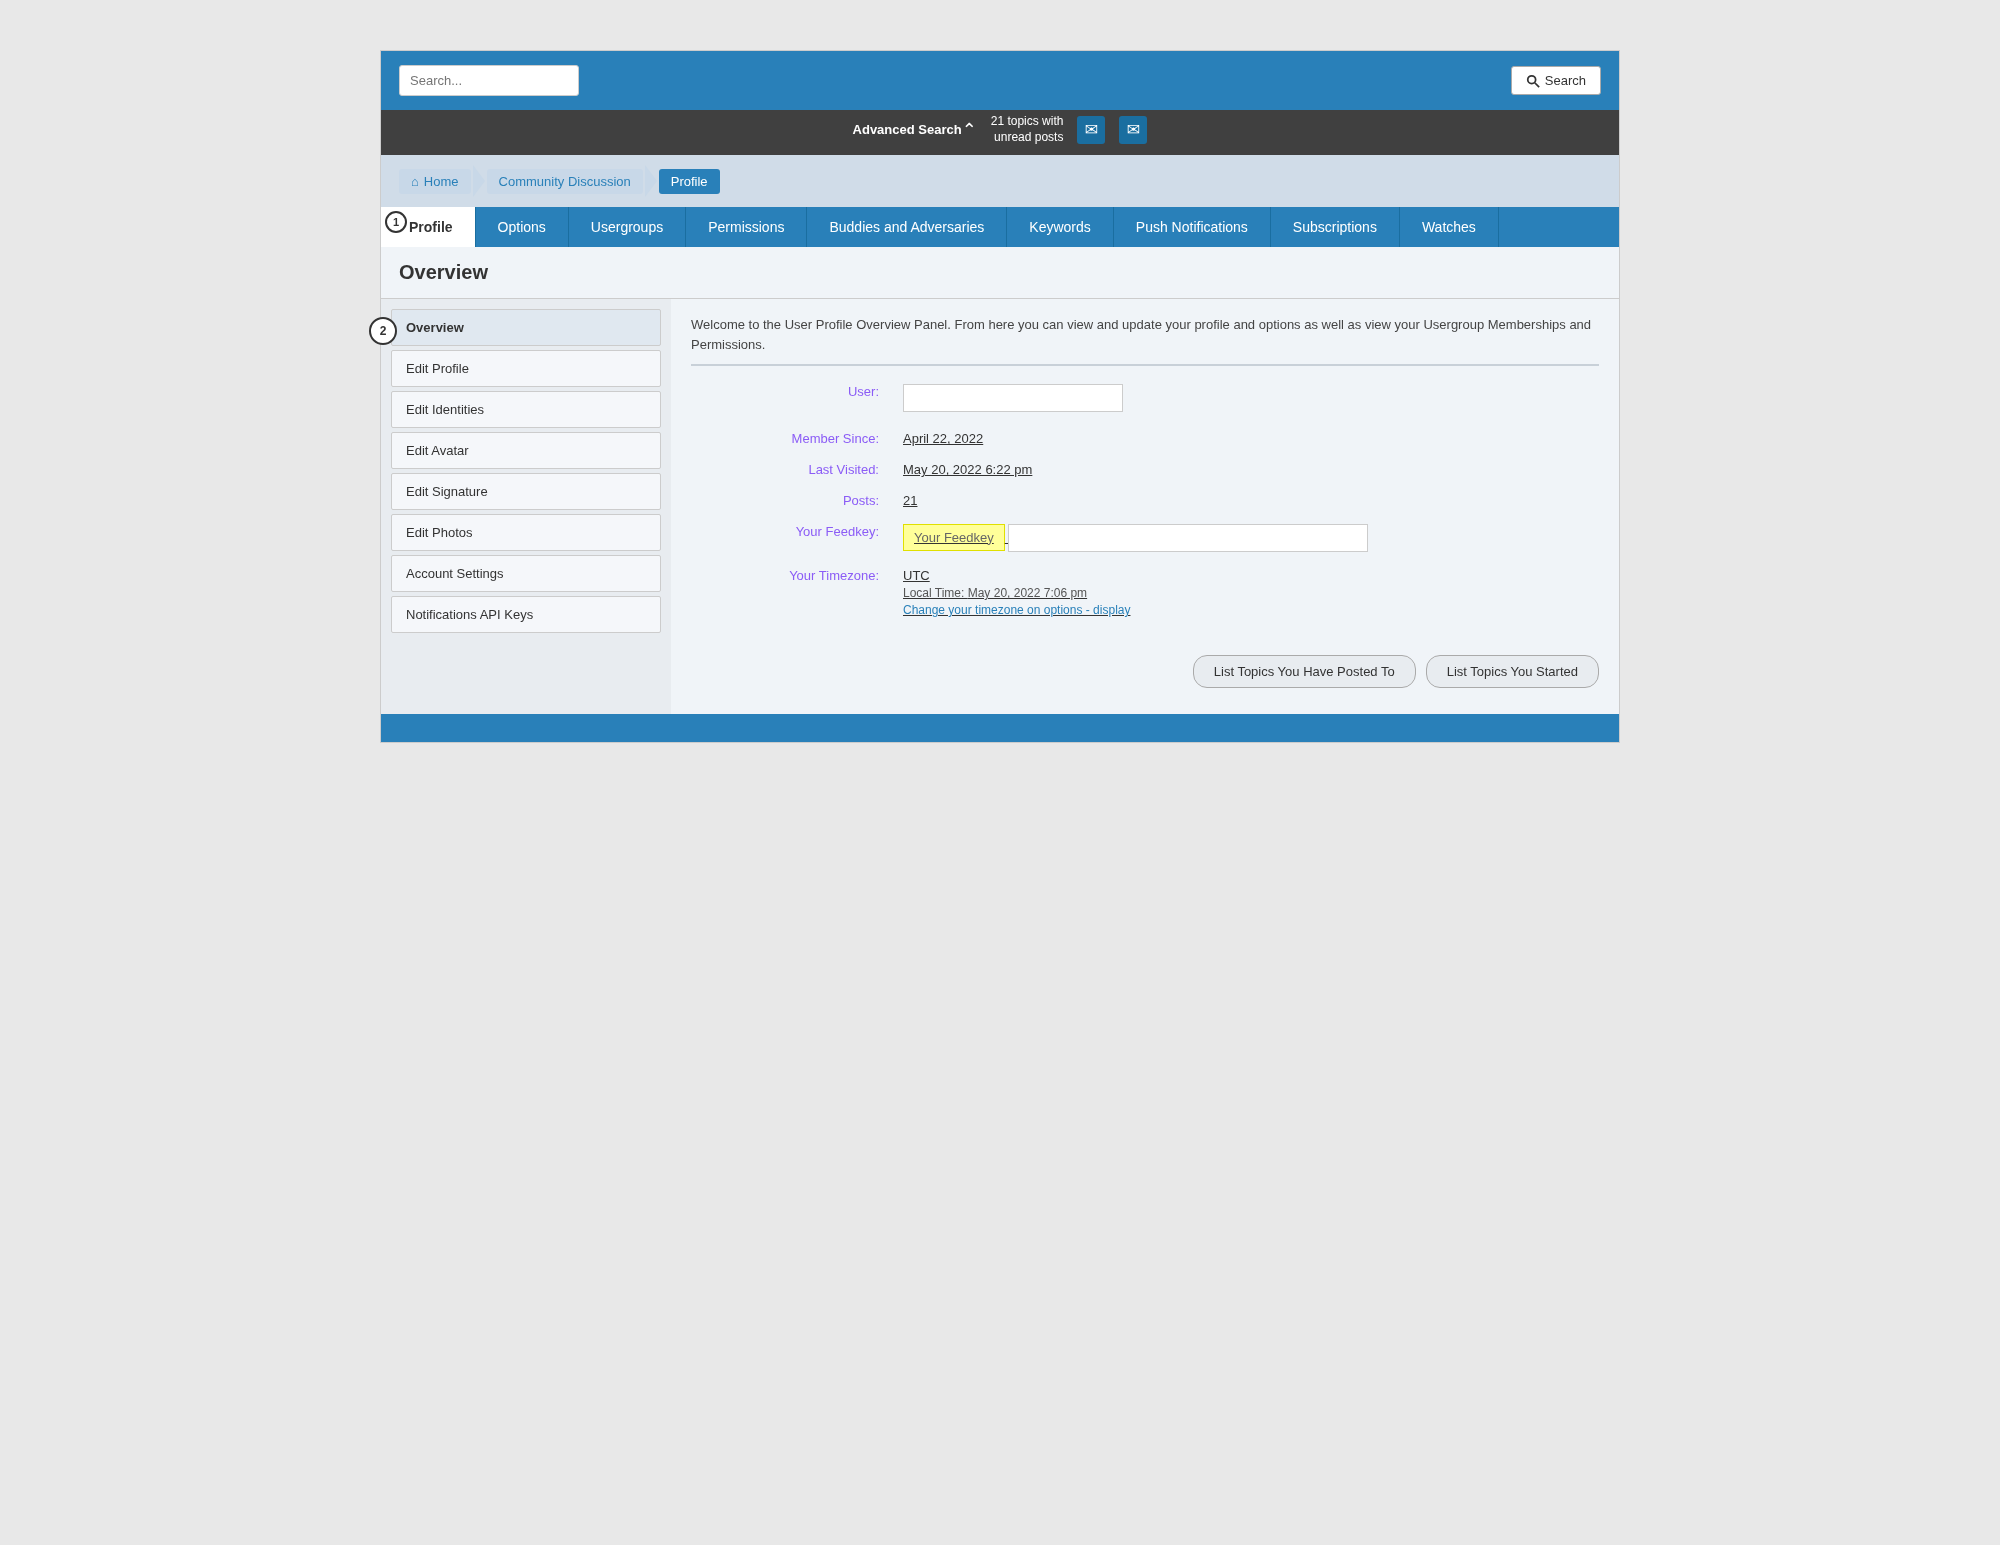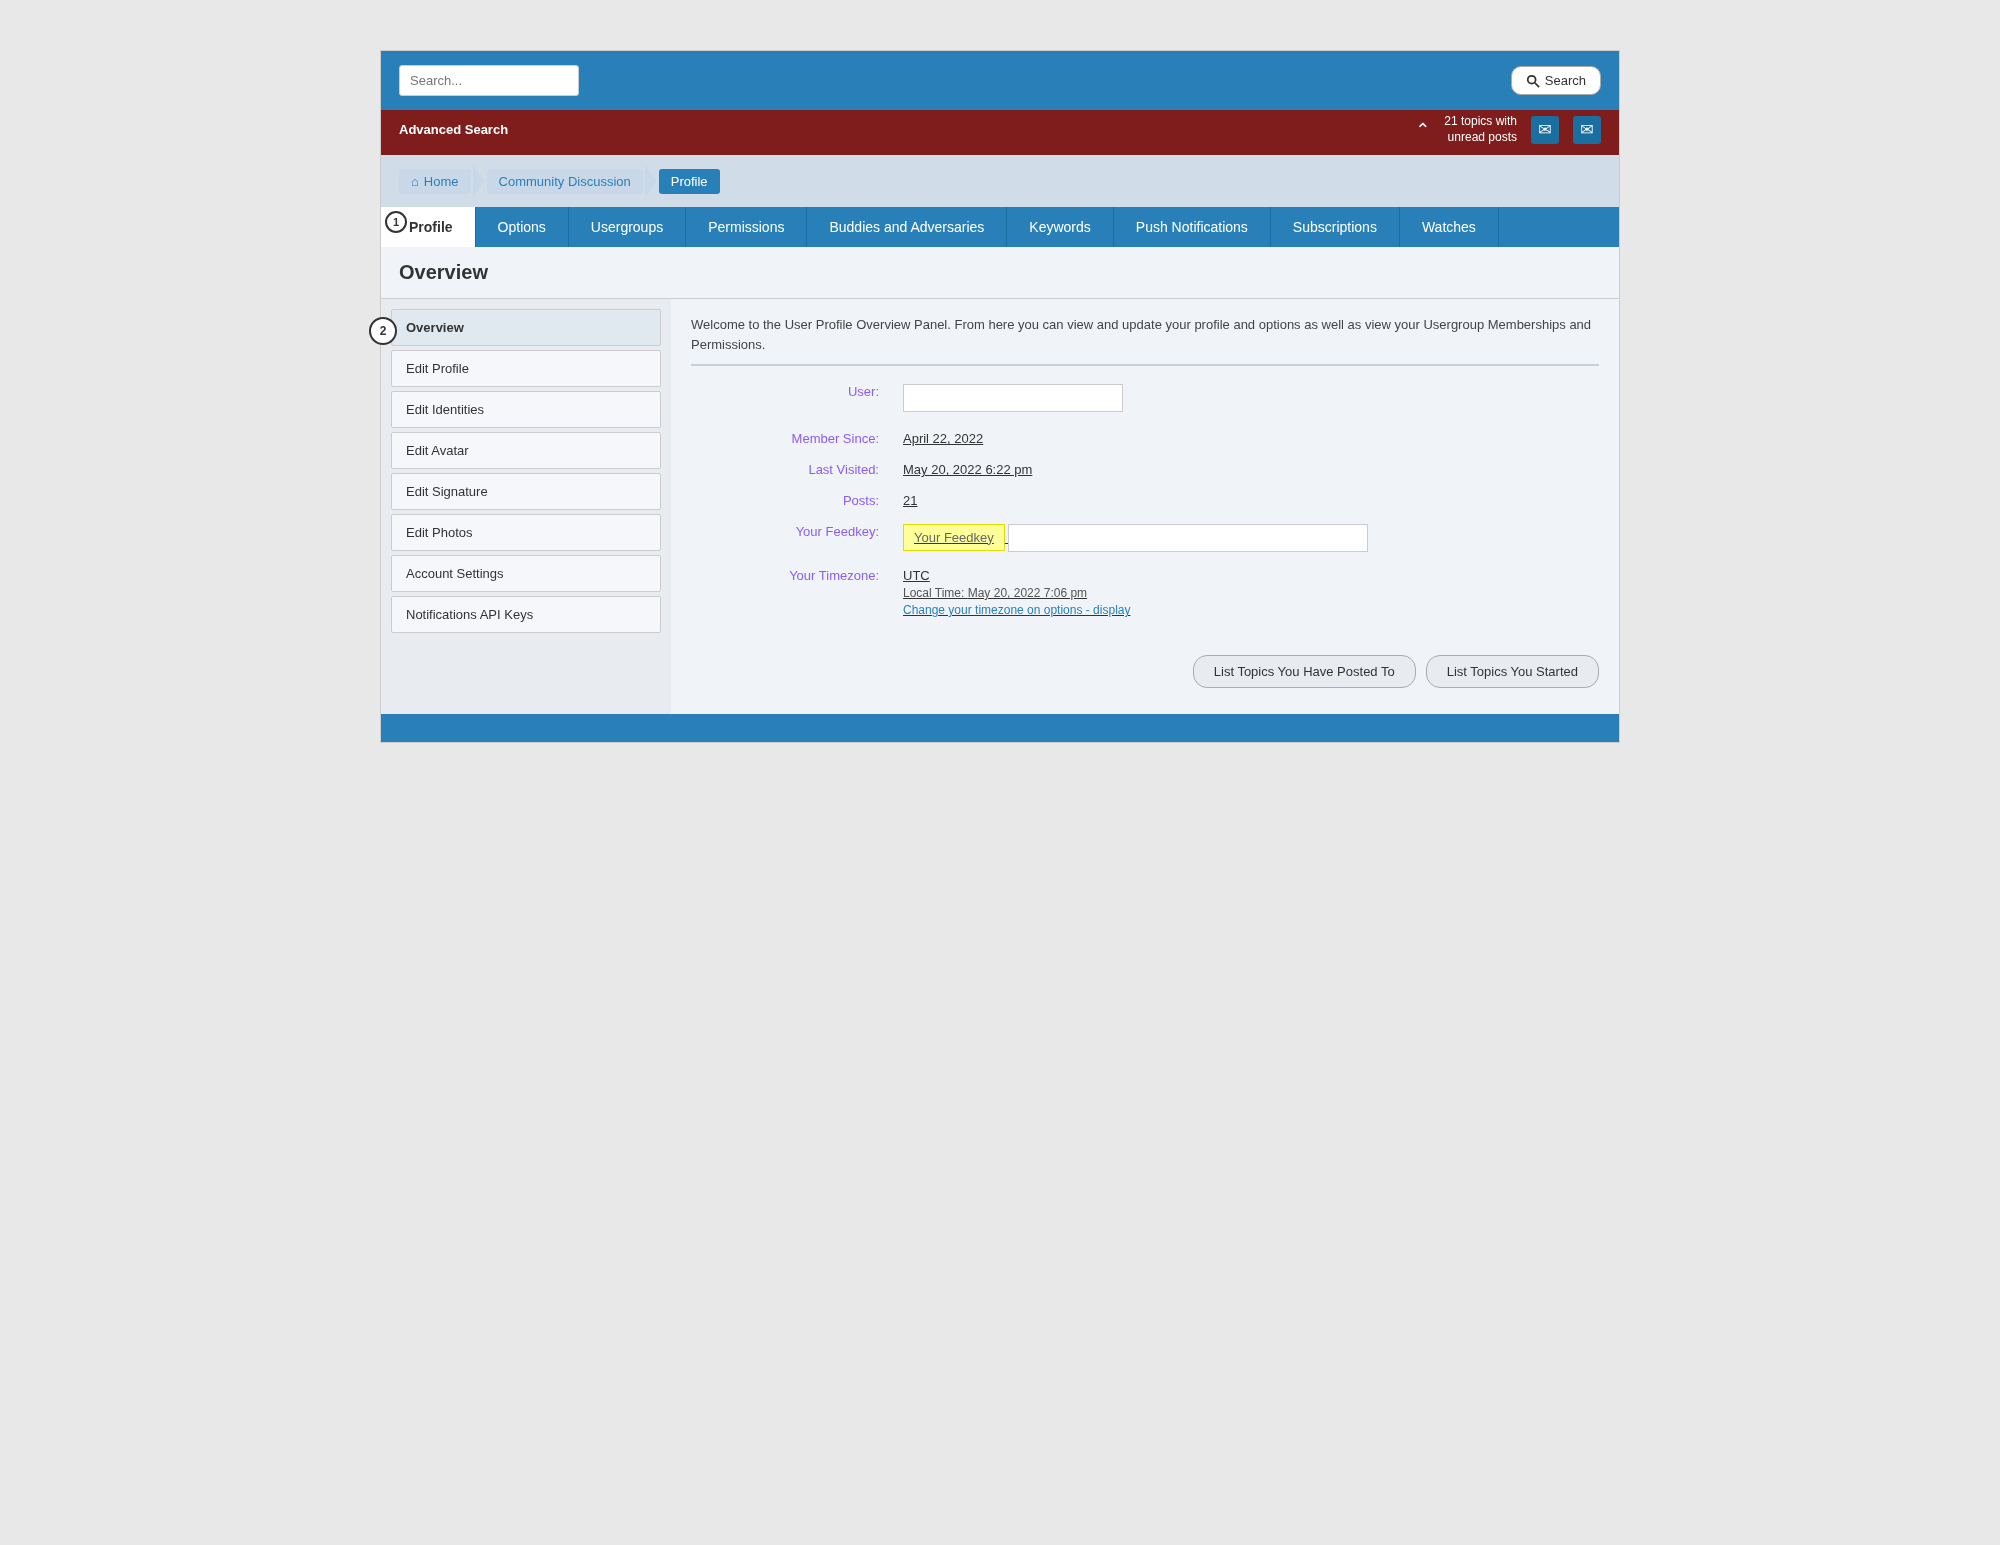--- a/index.html
+++ b/index.html
@@ -38,42 +38,42 @@
       border-radius: 3px;
       width: 180px;
       font-size: 13px;
       background: #fff;
       color: #999;
     }
 
     .search-button {
       background: #fff;
       border: 1px solid #aaa;
-      border-radius: 10px;
+      border-radius: 3px;
       padding: 6px 14px;
       cursor: pointer;
       font-size: 13px;
       color: #333;
       display: flex;
       align-items: center;
       gap: 5px;
     }
 
     .search-icon-svg {
       width: 14px;
       height: 14px;
     }
 
     
     .advanced-search-row {
-      background: #7f1d1d;
+      background: #404040;
       padding: 4px 18px 10px 18px;
       display: flex;
       align-items: center;
-      justify-content: space-between;
+      justify-content: center;
     }
 
     .advanced-search-link {
       color: #fff;
       font-size: 13px;
       font-weight: bold;
       text-decoration: none;
       cursor: pointer;
     }
 

